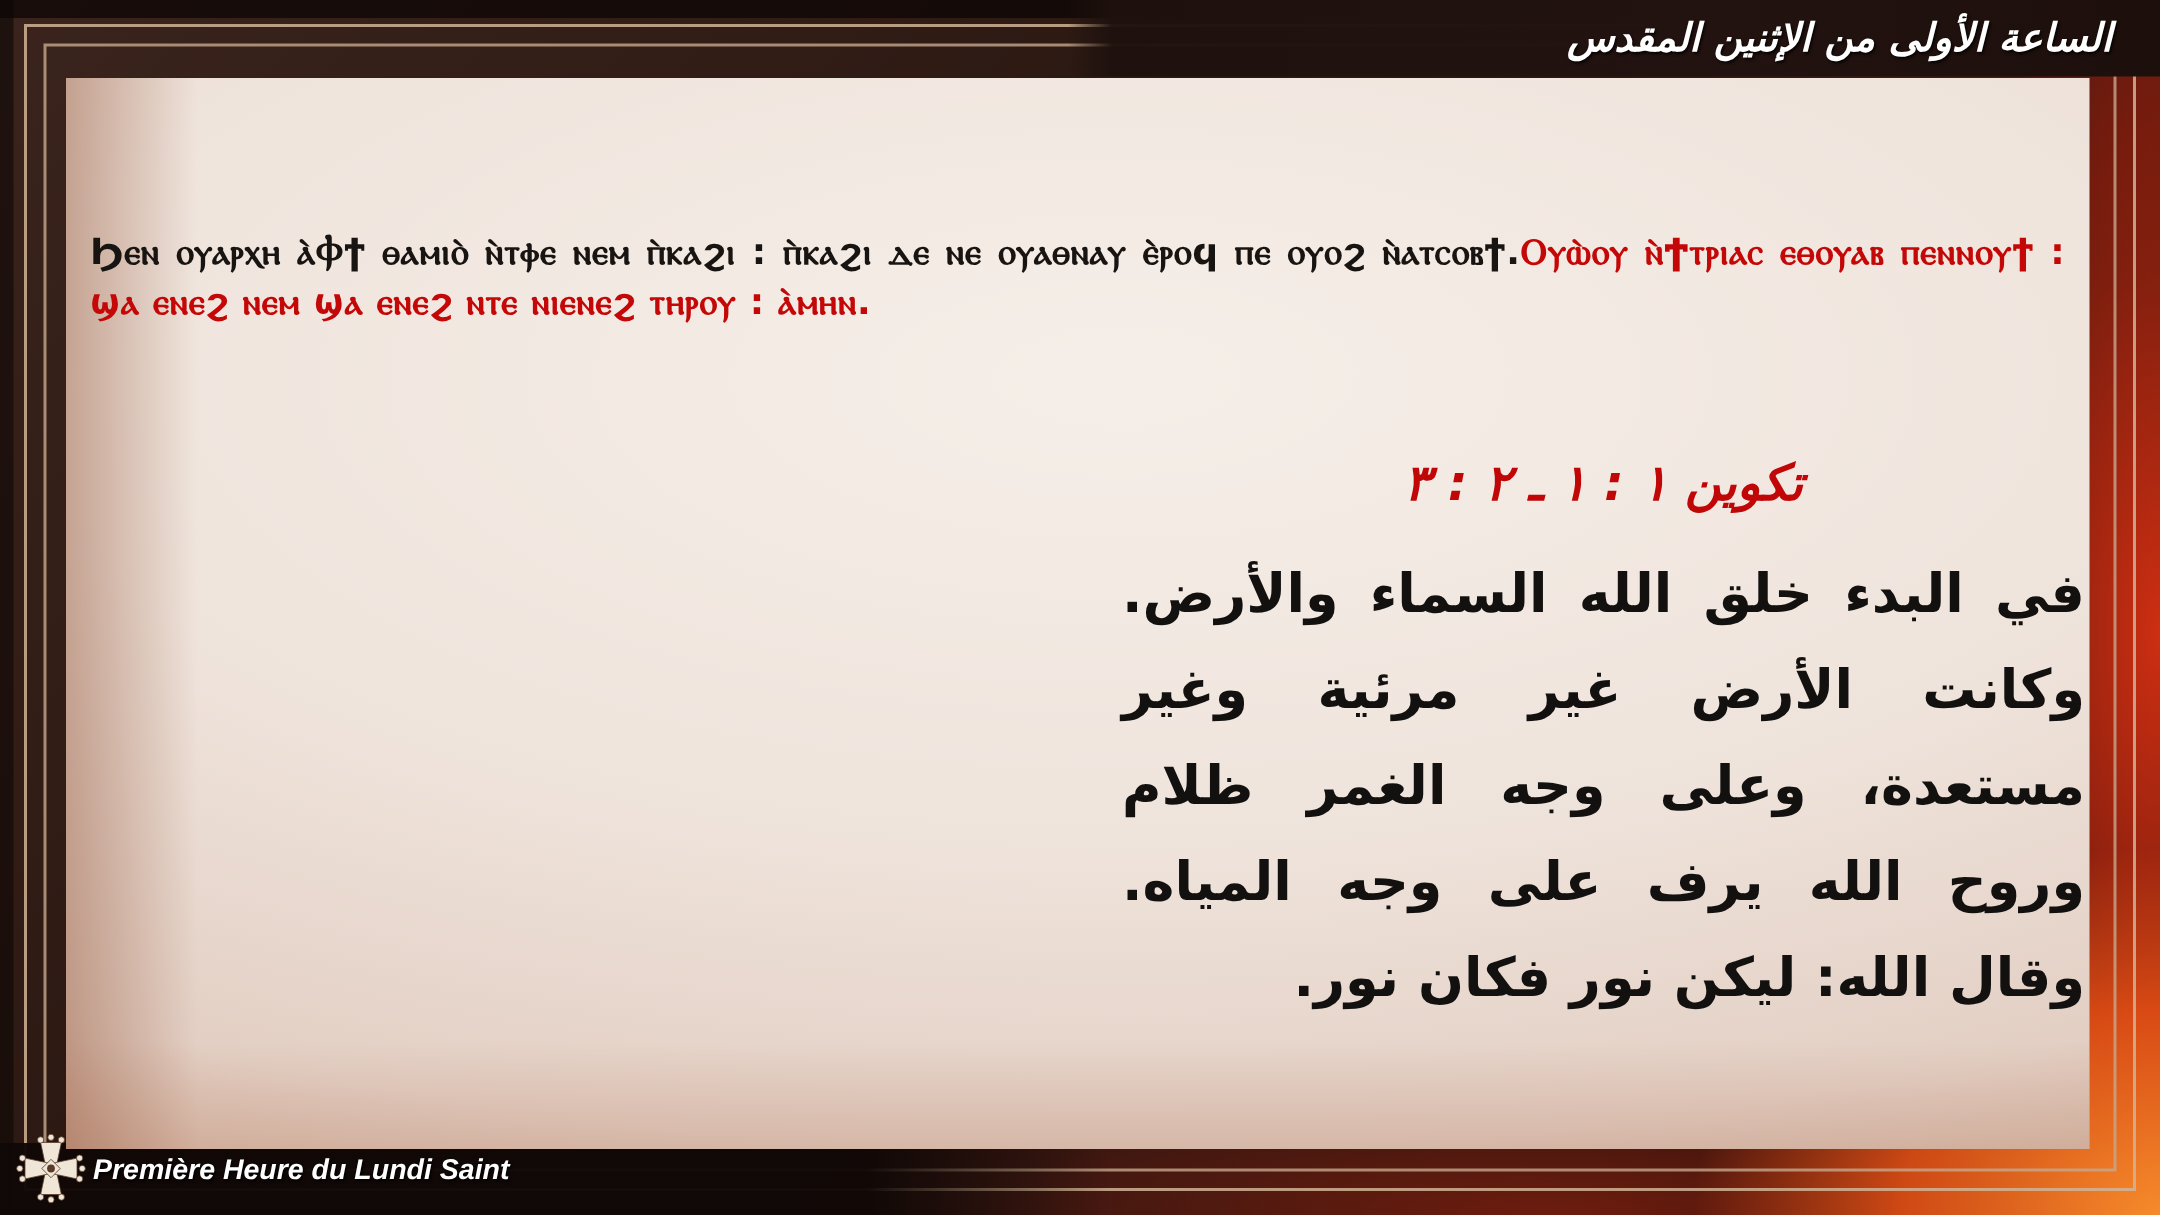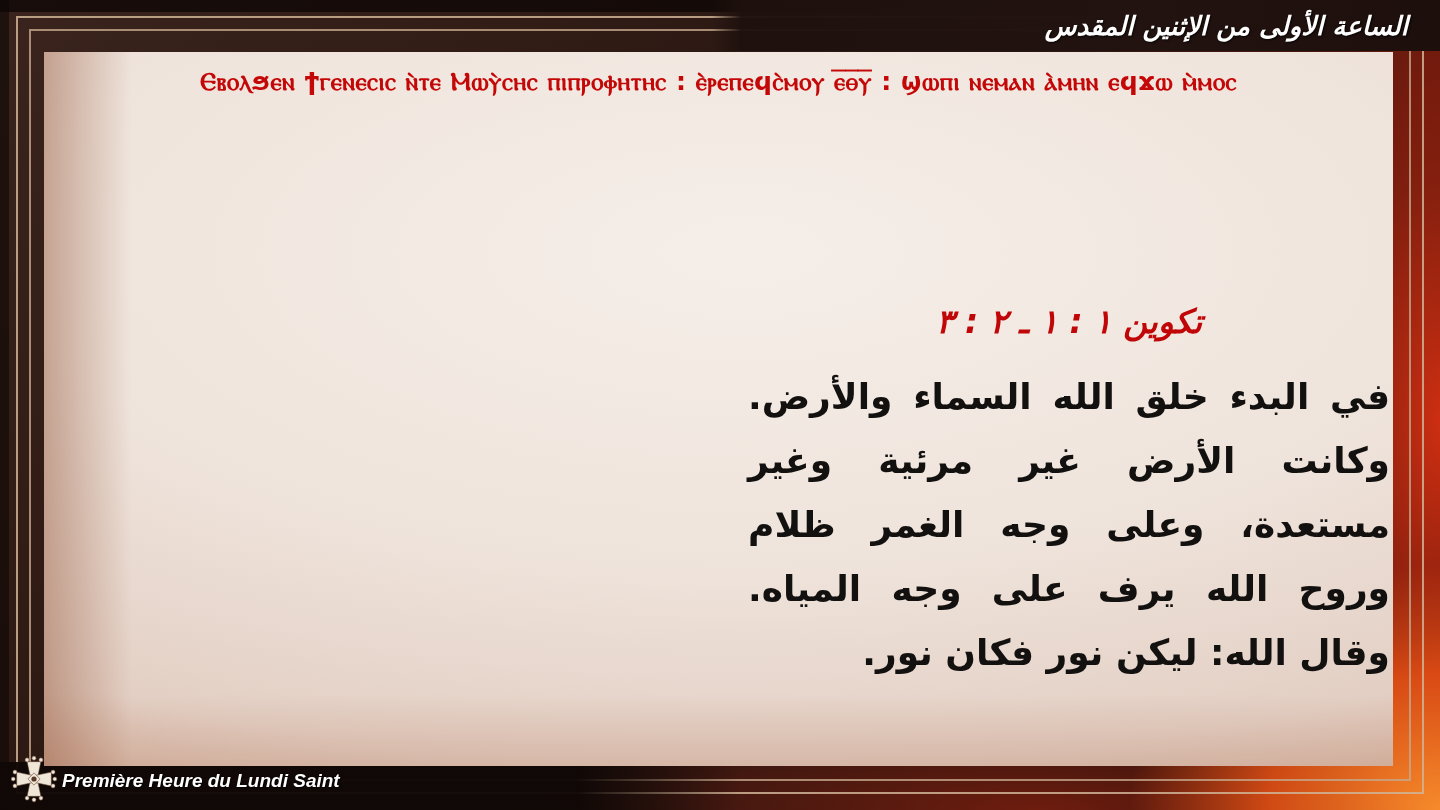--- a/index.html
+++ b/index.html
@@ -80,21 +80,21 @@
 <div class="frame outer"></div>
 <div class="frame inner"></div>
 
 <div class="top-band">
   <div class="ar-title">الساعة الأولى من الإثنين المقدس</div>
 </div>
 
 <div class="footer-shade"></div>
 
 <div class="panel">
-  <div class="coptic-header">Ⲉⲃⲟⲗϧⲉⲛ ϯⲅⲉⲛⲉⲥⲓⲥ ⲛ̀ⲧⲉ Ⲙⲱⲩ̀ⲥⲏⲥ ⲡⲓⲡⲣⲟⲫⲏⲧⲏⲥ : ⲉ̀ⲣⲉⲡⲉϥⲥ̀ⲙⲟⲩ ⲉ̅ⲑ̅ⲩ̅ : ϣⲱⲡⲓ ⲛⲉⲙⲁⲛ ⲁ̀ⲙⲏⲛ ⲉϥϫⲱ ⲙ̀ⲙⲟⲥ</div>
+  <div class="coptic-body"><span>Ϧⲉⲛ ⲟⲩⲁⲣⲭⲏ ⲁ̀Ⲫϯ ⲑⲁⲙⲓⲟ̀ ⲛ̀ⲧⲫⲉ ⲛⲉⲙ ⲡ̀ⲕⲁϩⲓ : ⲡ̀ⲕⲁϩⲓ ⲇⲉ ⲛⲉ ⲟⲩⲁⲑⲛⲁⲩ ⲉ̀ⲣⲟϥ ⲡⲉ ⲟⲩⲟϩ ⲛ̀ⲁⲧⲥⲟⲃϯ.</span><span class="red">Ⲟⲩⲱ̀ⲟⲩ ⲛ̀Ϯⲧⲣⲓⲁⲥ ⲉⲑⲟⲩⲁⲃ ⲡⲉⲛⲛⲟⲩϯ : ϣⲁ ⲉⲛⲉϩ ⲛⲉⲙ ϣⲁ ⲉⲛⲉϩ ⲛⲧⲉ ⲛⲓⲉⲛⲉϩ ⲧⲏⲣⲟⲩ : ⲁ̀ⲙⲏⲛ.</span></div>
 
 
   <div class="col-ar">
     <p class="title">تكوين ١ : ١ ـ ٢ : ٣</p>
     <p class="body">في البدء خلق الله السماء والأرض. وكانت الأرض غير مرئية وغير مستعدة، وعلى وجه الغمر ظلام وروح الله يرف على وجه المياه. وقال الله: ليكن نور فكان نور.</p>
   </div>
 </div>
 
 <svg class="footer-logo" viewBox="0 0 60 60" xmlns="http://www.w3.org/2000/svg">
   <g fill="#efe6d8" stroke="#5a3a28" stroke-width="0.6">

